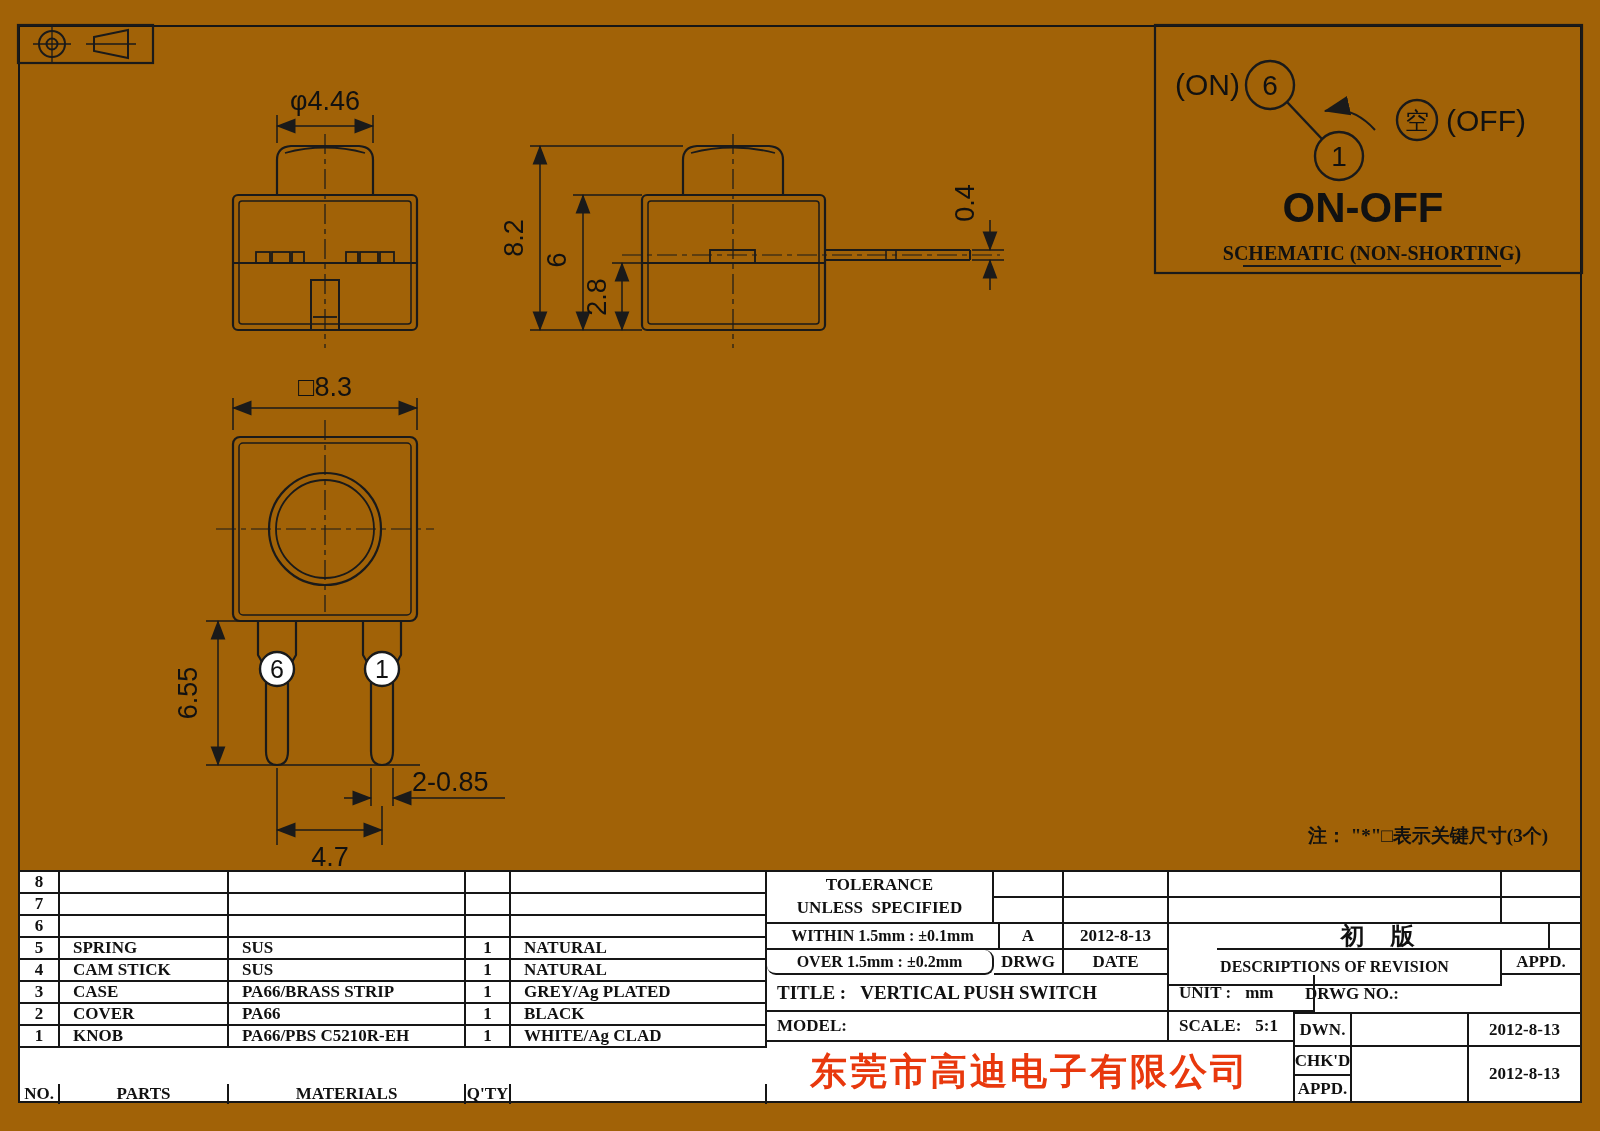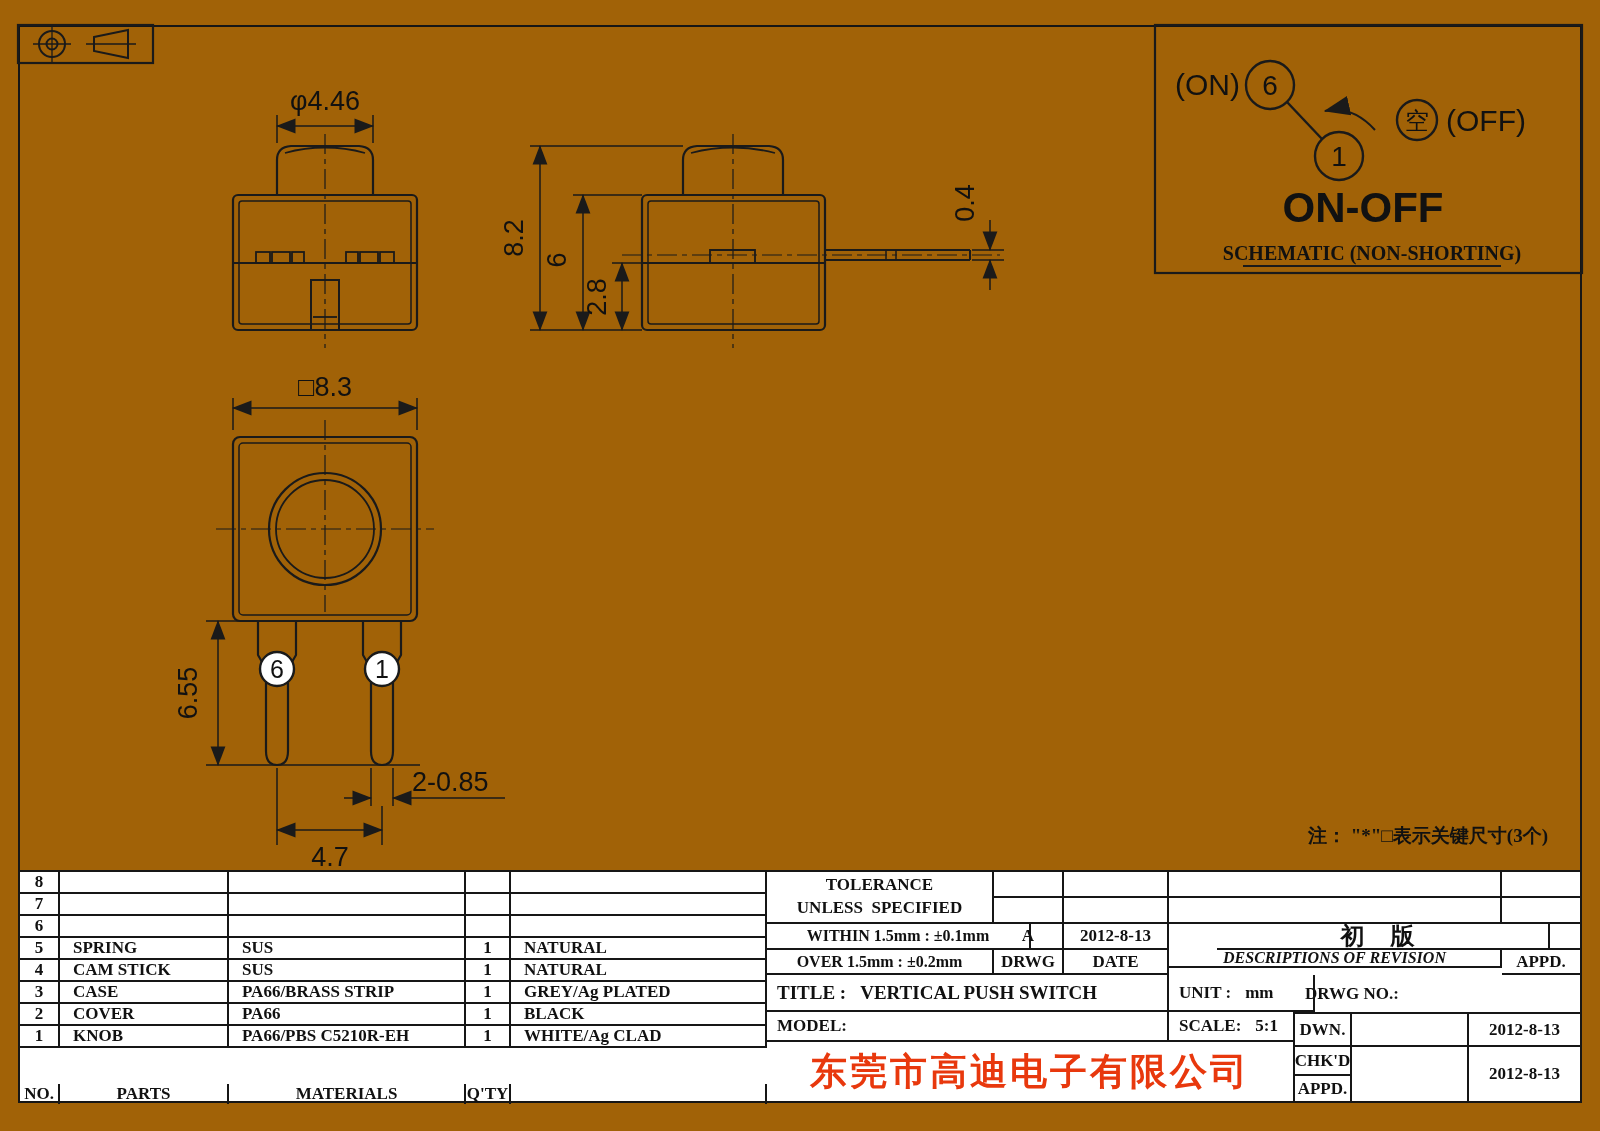--- a/index.html
+++ b/index.html
@@ -249,30 +249,30 @@
       </div>
       <div class="tc" style="left:227px;top:0;width:70px;height:26px;"></div>
       <div class="tc" style="left:297px;top:0;width:105px;height:26px;"></div>
       <div class="tc" style="left:402px;top:0;width:333px;height:26px;"></div>
       <div class="tc eR" style="left:735px;top:0;width:78px;height:26px;"></div>
       <div class="tc" style="left:227px;top:26px;width:70px;height:26px;"></div>
       <div class="tc" style="left:297px;top:26px;width:105px;height:26px;"></div>
       <div class="tc" style="left:402px;top:26px;width:333px;height:26px;"></div>
       <div class="tc eR" style="left:735px;top:26px;width:78px;height:26px;"></div>
 
-      <div class="tc" style="left:0;top:52px;width:264px;height:26px;font-size:16px;text-align:right;">WITHIN 1.5mm : ±0.1mm</div>
+      <div class="tc" style="left:0;top:52px;width:233px;height:26px;font-size:16px;text-align:right;">WITHIN 1.5mm : ±0.1mm</div>
       <div class="tc" style="left:227px;top:52px;width:70px;height:26px;">A</div>
       <div class="tc" style="left:297px;top:52px;width:105px;height:26px;">2012-8-13</div>
       <div class="tc rev" style="left:402px;top:52px;width:333px;height:26px;">初 版</div>
       <div class="tc eR" style="left:735px;top:52px;width:78px;height:26px;"></div>
 
-      <div class="tc" style="left:0;top:78px;width:227px;height:25px;font-size:16px;">OVER 1.5mm : ±0.2mm</div>
+      <div class="tc" style="left:0;top:78px;width:227px;height:25px;font-size:16px;border-radius:9px;">OVER 1.5mm : ±0.2mm</div>
       <div class="tc" style="left:227px;top:78px;width:70px;height:25px;">DRWG</div>
       <div class="tc" style="left:297px;top:78px;width:105px;height:25px;">DATE</div>
-      <div class="tc" style="left:402px;top:78px;width:333px;height:18px;font-size:16px;font-style:italic;">DESCRIPTIONS OF REVISION</div>
+      <div class="tc" style="left:402px;top:78px;width:333px;height:36px;font-size:16px;">DESCRIPTIONS OF REVISION</div>
       <div class="tc eR" style="left:735px;top:78px;width:78px;height:25px;">APPD.</div>
 
       <div class="tc lft" style="left:0;top:103px;width:402px;height:37px;font-size:19px;">
         <span>TITLE :</span>
         <span class="gap">VERTICAL PUSH SWITCH</span>
       </div>
       <div class="tc lft" style="left:402px;top:103px;width:146px;height:37px;">
         <span>UNIT :</span>
         <span class="gap">mm</span>
       </div>

